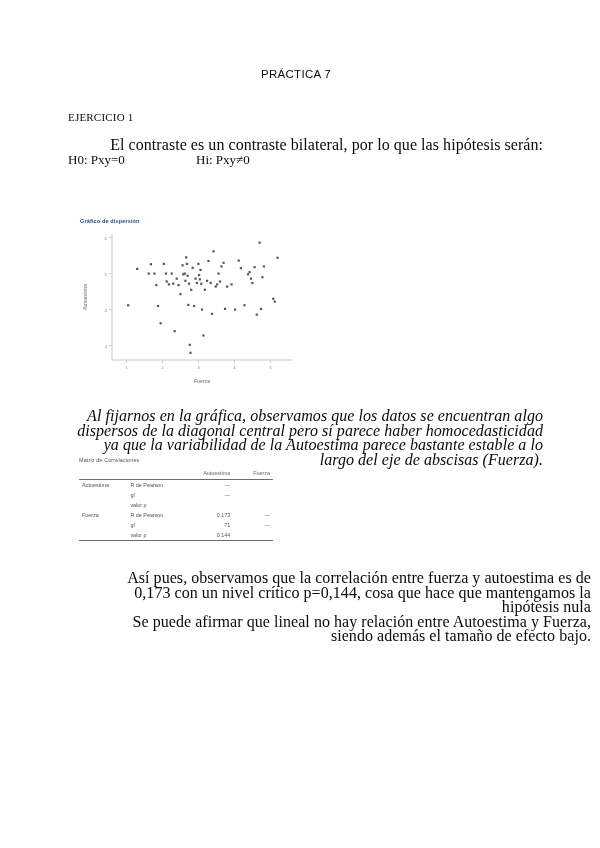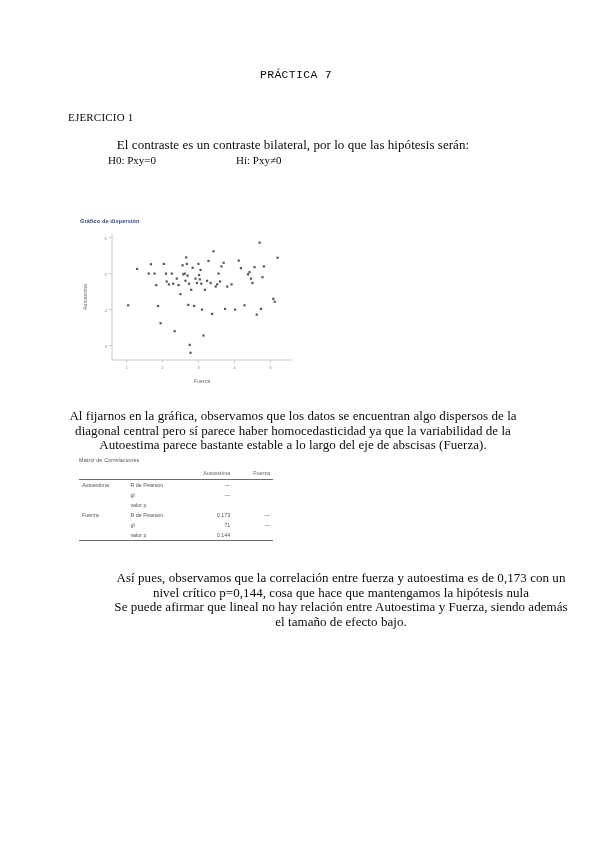--- a/index.html
+++ b/index.html
@@ -23,59 +23,58 @@
   }
 
   .doc-title {
     position: absolute;
     top: 68px;
     left: 0;
     right: 8px;
     text-align: center;
     font-size: 11.5px;
     letter-spacing: 0.3px;
-    font-family: Liberation Mono, monospace;
+    font-family: Liberation Sans, sans-serif;
   }
 
   .section-heading {
     position: absolute;
     left: 68px;
     top: 111px;
     font-size: 11px;
     letter-spacing: 0.2px;
   }
 
   .para {
     position: absolute;
-    left: 60px;
+    left: 77px;
+    width: 466px;
+    font-size: 16px;
+    line-height: 14.6px;
+    text-align: right;
+    letter-spacing: 0.05px;
+  }
+
+  .p-hyp-intro { top: 138px; }
+
+  .hyp-row {
+    position: absolute;
+    left: 68px;
+    top: 153px;
     width: 466px;
     font-size: 13px;
     line-height: 14.6px;
-    text-align: center;
-    letter-spacing: 0.05px;
-  }
-
-  .p-hyp-intro { top: 138px; }
-
-  .hyp-row {
-    position: absolute;
-    left: 68px;
-    top: 153px;
-    width: 466px;
-    font-size: 11px;
-    line-height: 14.6px;
-    margin-left: 40px;
   }
   .hyp-row .h0 {
     display: inline-block;
     width: 128px;
   }
 
   .p-pearson { top: 190px; }
-  .p-grafica { top: 409px; }
+  .p-grafica { top: 409px; font-style: italic; }
   .p-conclusion { top: 571px; margin-left: 48px; }
 
   
   .chart-block {
     position: absolute;
     left: 78px;
     top: 218px;
     width: 224px;
     height: 180px;
   }

